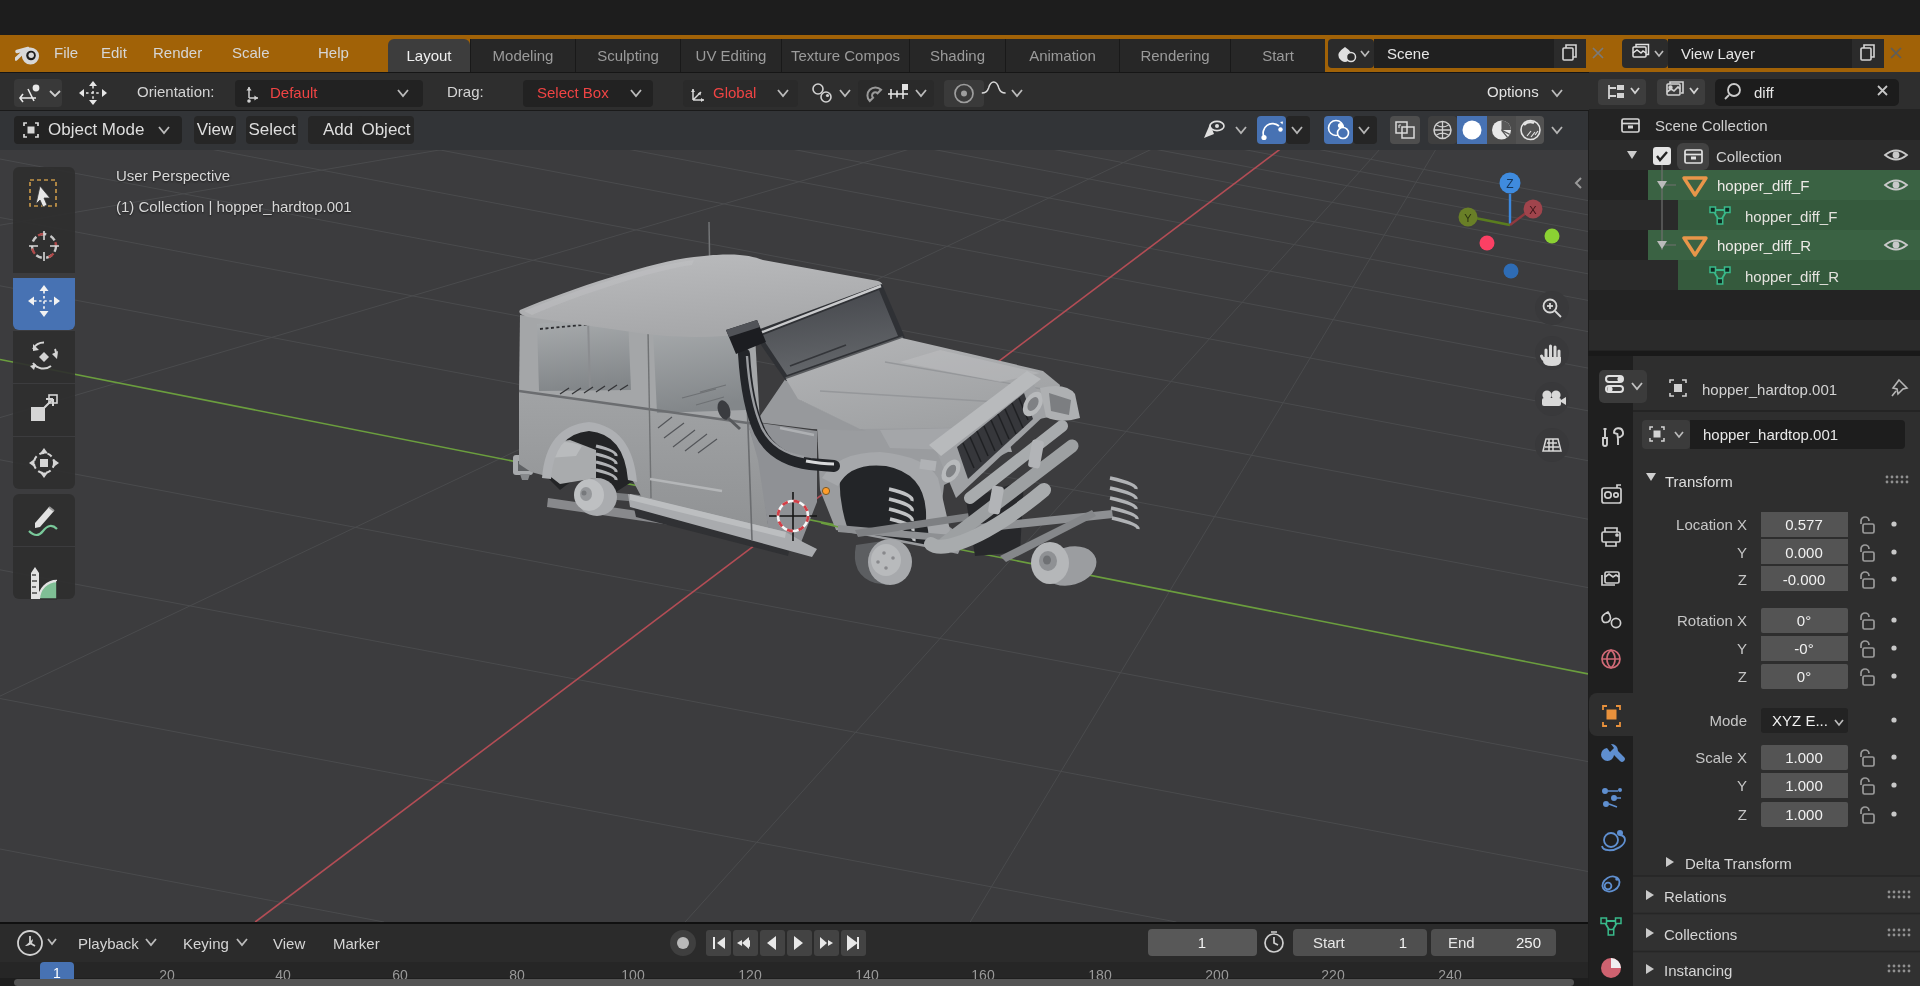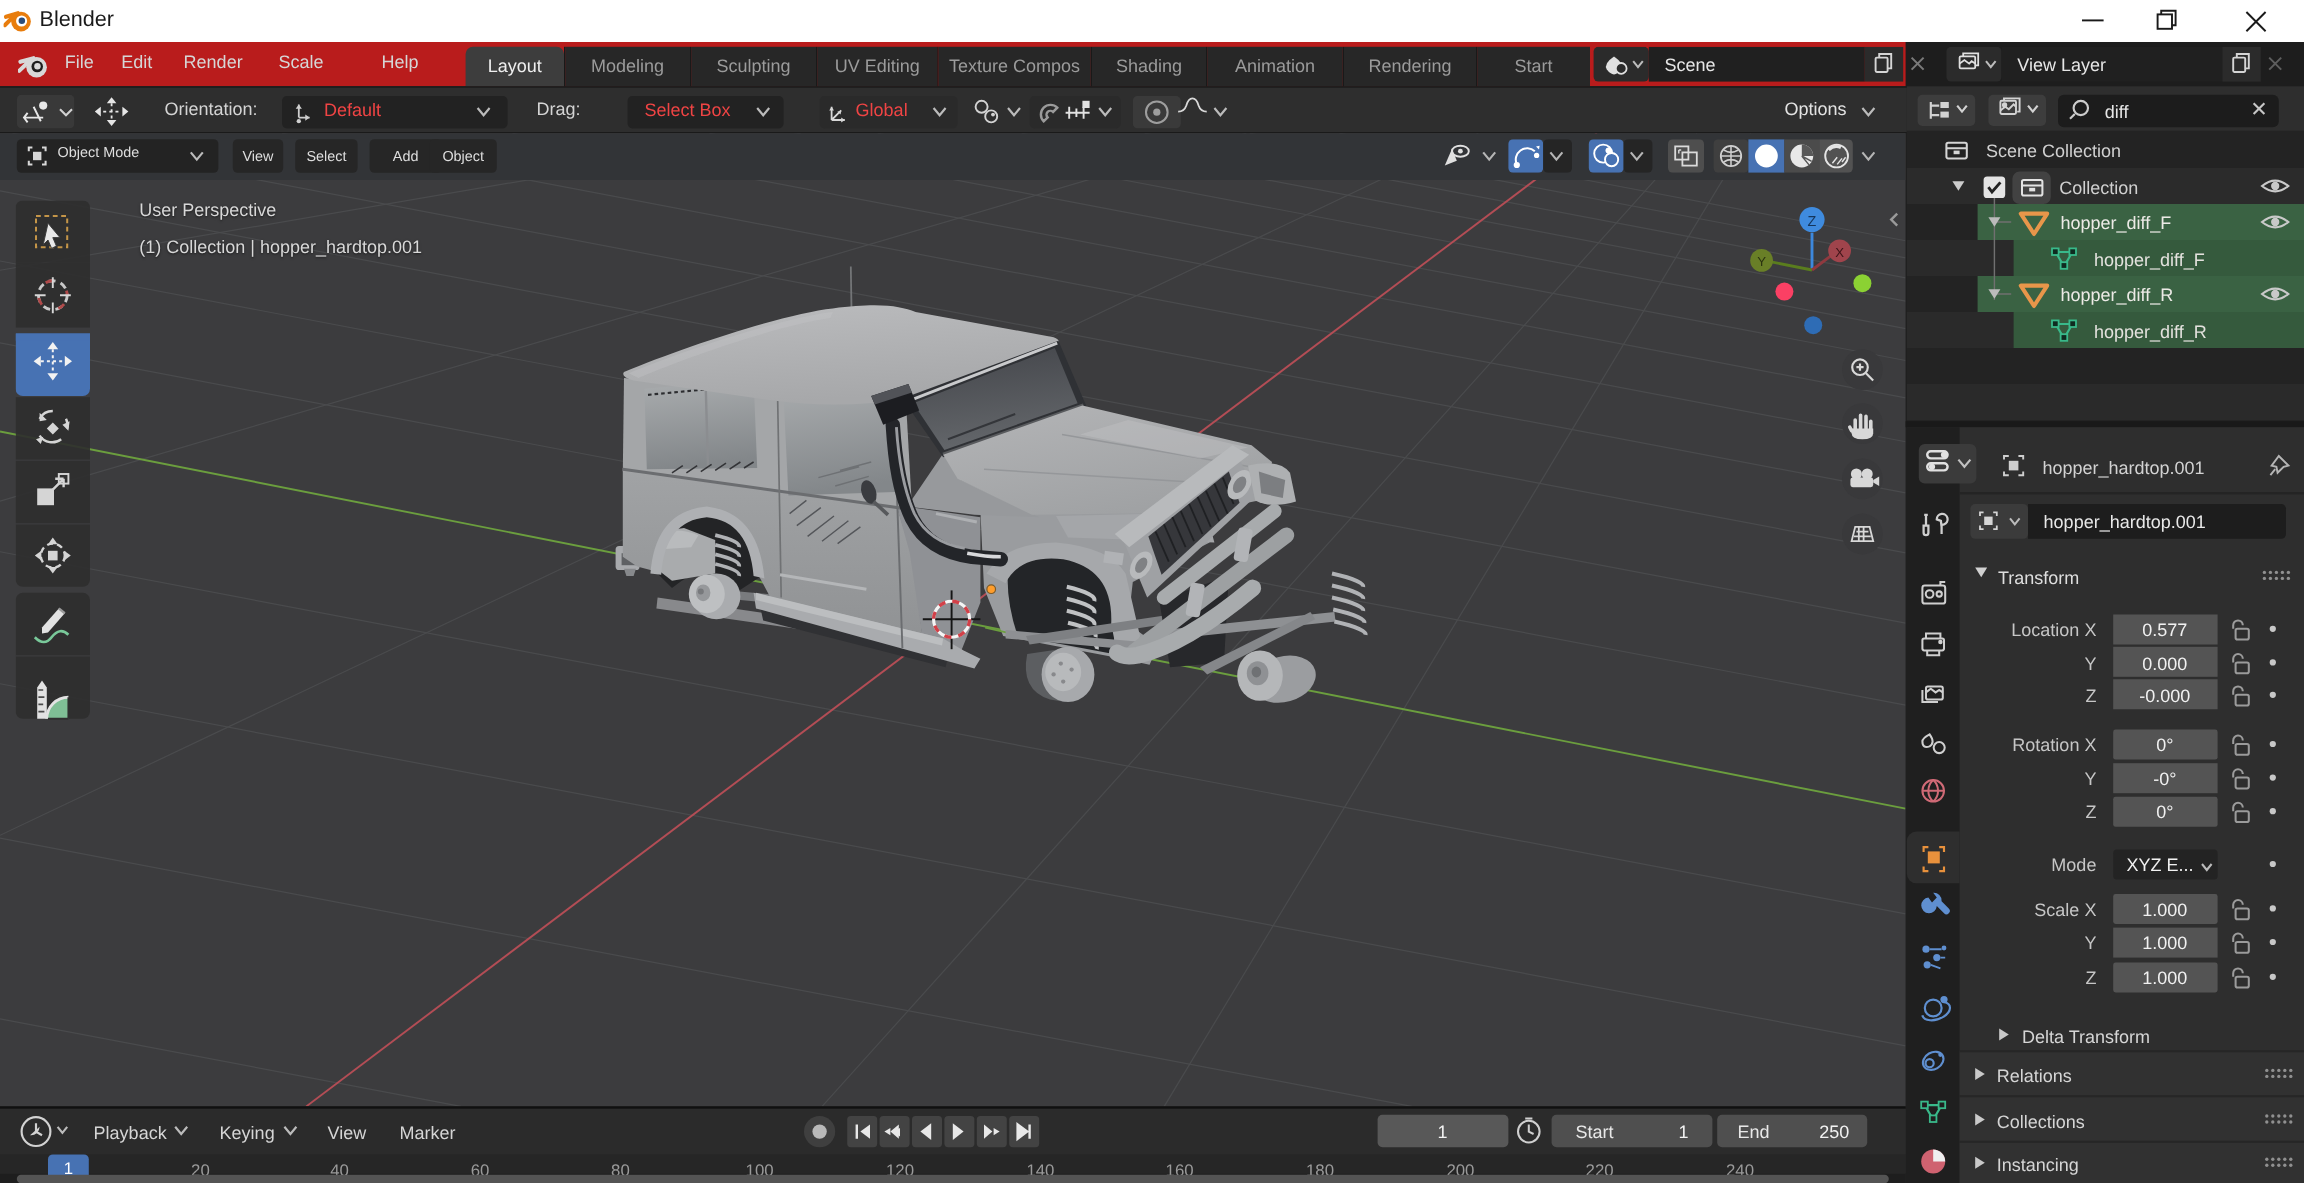--- a/index.html
+++ b/index.html
@@ -6,66 +6,50 @@
 html,body { width:1920px; height:986px; overflow:hidden; background:#1d1d1d;
   font-family:"Liberation Sans", sans-serif; }
 .abs { position:absolute; }
 #page { position:relative; width:1920px; height:986px; }
 
 
 #titlebar { left:0; top:0; width:1920px; height:35px; background:#ffffff; color:#111; }
 #titlebar .tname { position:absolute; left:64px; top:6px; font-size:17px; color:#1a1a1a; }
 
 
-#menubar { left:0; top:35px; width:1588px; height:37px; background:#b91c1c;text-decoration:underline; }
+#menubar { left:0; top:35px; width:1920px; height:37px; background:#a16207;text-decoration:underline; }
 .menuitem { position:absolute; top:9px; font-size:15px; color:#d6d6d6; }
 .wtab { position:absolute; top:4px; height:33px; font-size:15px; color:#9b9b9b; background:#272727;
   display:flex; align-items:center; justify-content:center; }
 .wtab.active { background:#3d3d3d; border-radius:6px 6px 0 0; color:#efefef; }
 .tabsep { position:absolute; top:4px; width:1px; height:33px; background:#191919; z-index:3; }
 
 
 #toolbar { left:0; top:72px; width:1920px; height:39px; background:#2e2e2e; border-top:1px solid #161616; border-bottom:1px solid #1a1a1a; }
 .tfield { position:absolute; top:7px; height:27px; background:#222222; border-radius:4px;
   color:#ef4444; font-size:15px; }
 .tlabel { position:absolute; top:10px; font-size:15px; color:#d4d4d4; }
 
 
 #viewport { left:0; top:111px; width:1588px; height:811px; background:#3c3c3e; overflow:hidden; }
 #vpheader { left:0; top:0px; width:1588px; height:39px; background:#323437; }
 .vbtn { position:absolute; top:5px; height:28px; background:#262626; border-radius:4px;
-  color:#dedede; font-size:12px; display:flex; align-items:center; justify-content:center; }
+  color:#dedede; font-size:17px; display:flex; align-items:center; justify-content:center; }
 .vptext { position:absolute; color:#d8d8d8; font-size:15px; text-shadow:0 1px 2px rgba(0,0,0,.6); }
 
 
 #outliner { left:1589px; top:72px; width:331px; height:283px; background:#262626; }
 #props { left:1589px; top:356px; width:331px; height:630px; background:#2e2e2e; }
 #timeline { left:0; top:922px; width:1588px; height:64px; background:#2b2b2b; }
 svg { display:block; }
 </style>
 </head>
 <body>
 <div id="page">
 
-<div id="titlebar" class="abs">
-  <svg class="abs" style="left:3px;top:7px" width="24" height="22" viewBox="0 0 24 22">
-    <circle cx="14.5" cy="11" r="8.2" fill="#e87d0d"></circle>
-    <path d="M1,14 L9,6 M2,7 L12,4" stroke="#e87d0d" stroke-width="3.4" stroke-linecap="round"></path>
-    <circle cx="15" cy="10.5" r="4.6" fill="#ffffff"></circle>
-    <circle cx="15.2" cy="10.3" r="2.7" fill="#2a4d7c"></circle>
-  </svg>
-  <div class="tname" style="left:33px;font-size:18px">Blender</div>
-
-  <svg class="abs" style="left:1725px;top:0" width="180" height="35" viewBox="0 0 180 35">
-    <line x1="10" y1="17" x2="28" y2="17" stroke="#1a1a1a" stroke-width="1.6"></line>
-    <rect x="73" y="12" width="12" height="12" fill="none" stroke="#1a1a1a" stroke-width="1.6"></rect>
-    <path d="M76 12 v-3 h12 v12 h-3" fill="none" stroke="#1a1a1a" stroke-width="1.6"></path>
-    <path d="M147 10 l16 16 M163 10 l-16 16" stroke="#1a1a1a" stroke-width="1.6"></path>
-  </svg>
-</div>
 
 <div id="menubar" class="abs">
   <svg class="abs" style="left:15px;top:9px" width="26" height="23" viewBox="0 0 26 23">
     <circle cx="15.5" cy="12" r="8.6" fill="#d8d8d8"></circle>
     <path d="M1,15 L10,6.5 M2,7.5 L13,4.5" stroke="#d8d8d8" stroke-width="3.4" stroke-linecap="round"></path>
     <circle cx="16" cy="11.5" r="4.8" fill="#1d1d1d"></circle>
     <circle cx="16.2" cy="11.3" r="2.7" fill="#d8d8d8"></circle>
   </svg>
   <div class="menuitem" style="left:54px">File</div>
   <div class="menuitem" style="left:101px">Edit</div>

